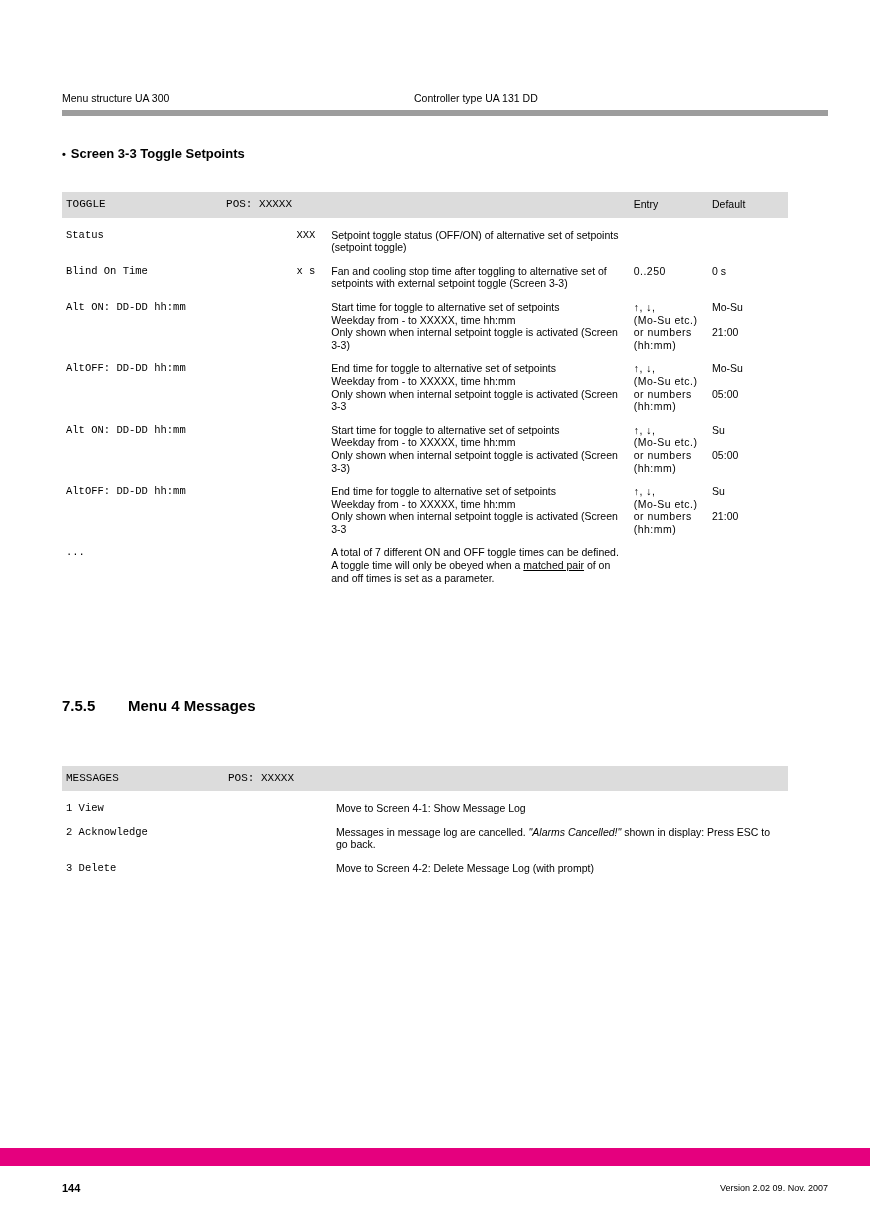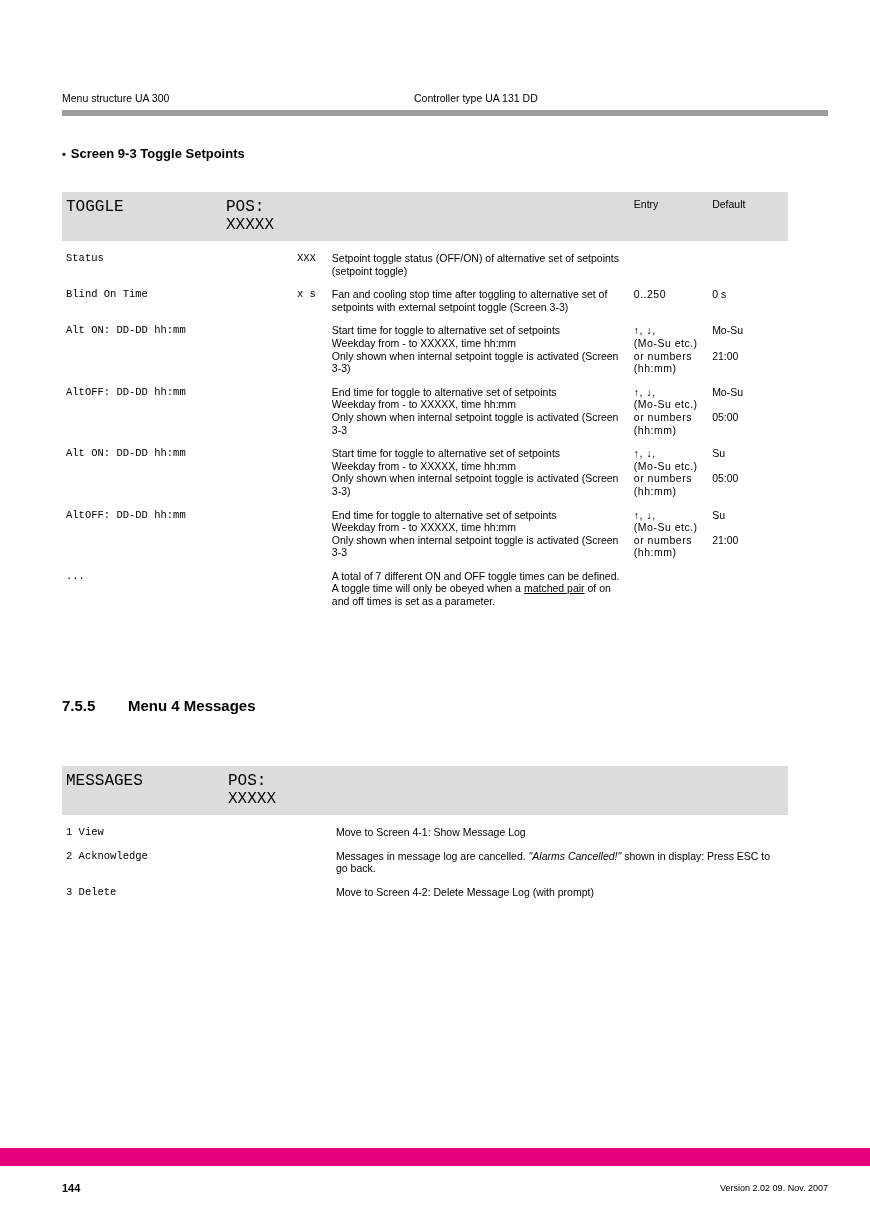--- a/index.html
+++ b/index.html
@@ -71,21 +71,21 @@
   .tbl td {
     vertical-align: top;
     padding: 0;
   }
   .band {
     background: #dcdcdc;
   }
   .band td {
     padding: 6px 0 7px 0;
     font-family: "Liberation Mono", monospace;
-    font-size: 16px;
+    font-size: 11px;
   }
   .band td.entry-h, .band td.default-h {
     font-family: "Liberation Sans", sans-serif;
     font-size: 10.5px;
   }
   .c-name {
     width: 162px;
     padding-left: 4px !important;
     font-family: "Liberation Mono", monospace;
     font-size: 10.5px;
@@ -160,21 +160,21 @@
 
 <div class="page">
 
   <div class="header">
     <div class="header-left">Menu structure UA 300</div>
     <div class="header-center">Controller type UA 131 DD</div>
   </div>
   <div class="header-rule"></div>
 
   <div class="bullet-heading">
-    <span class="dot">•</span><span>Screen 9-3 Toggle Setpoints</span>
+    <span class="dot">•</span><span>Screen 3-3 Toggle Setpoints</span>
   </div>
 
   <table class="tbl" style="top:192px;">
     <tbody>
         <tr class="band">
       <td class="c-name">TOGGLE</td>
       <td class="c-val" style="text-align:left;padding-left:0 !important;">POS: XXXXX</td>
       <td class="c-desc"></td>
       <td class="c-entry entry-h">Entry</td>
       <td class="c-default default-h">Default</td>

